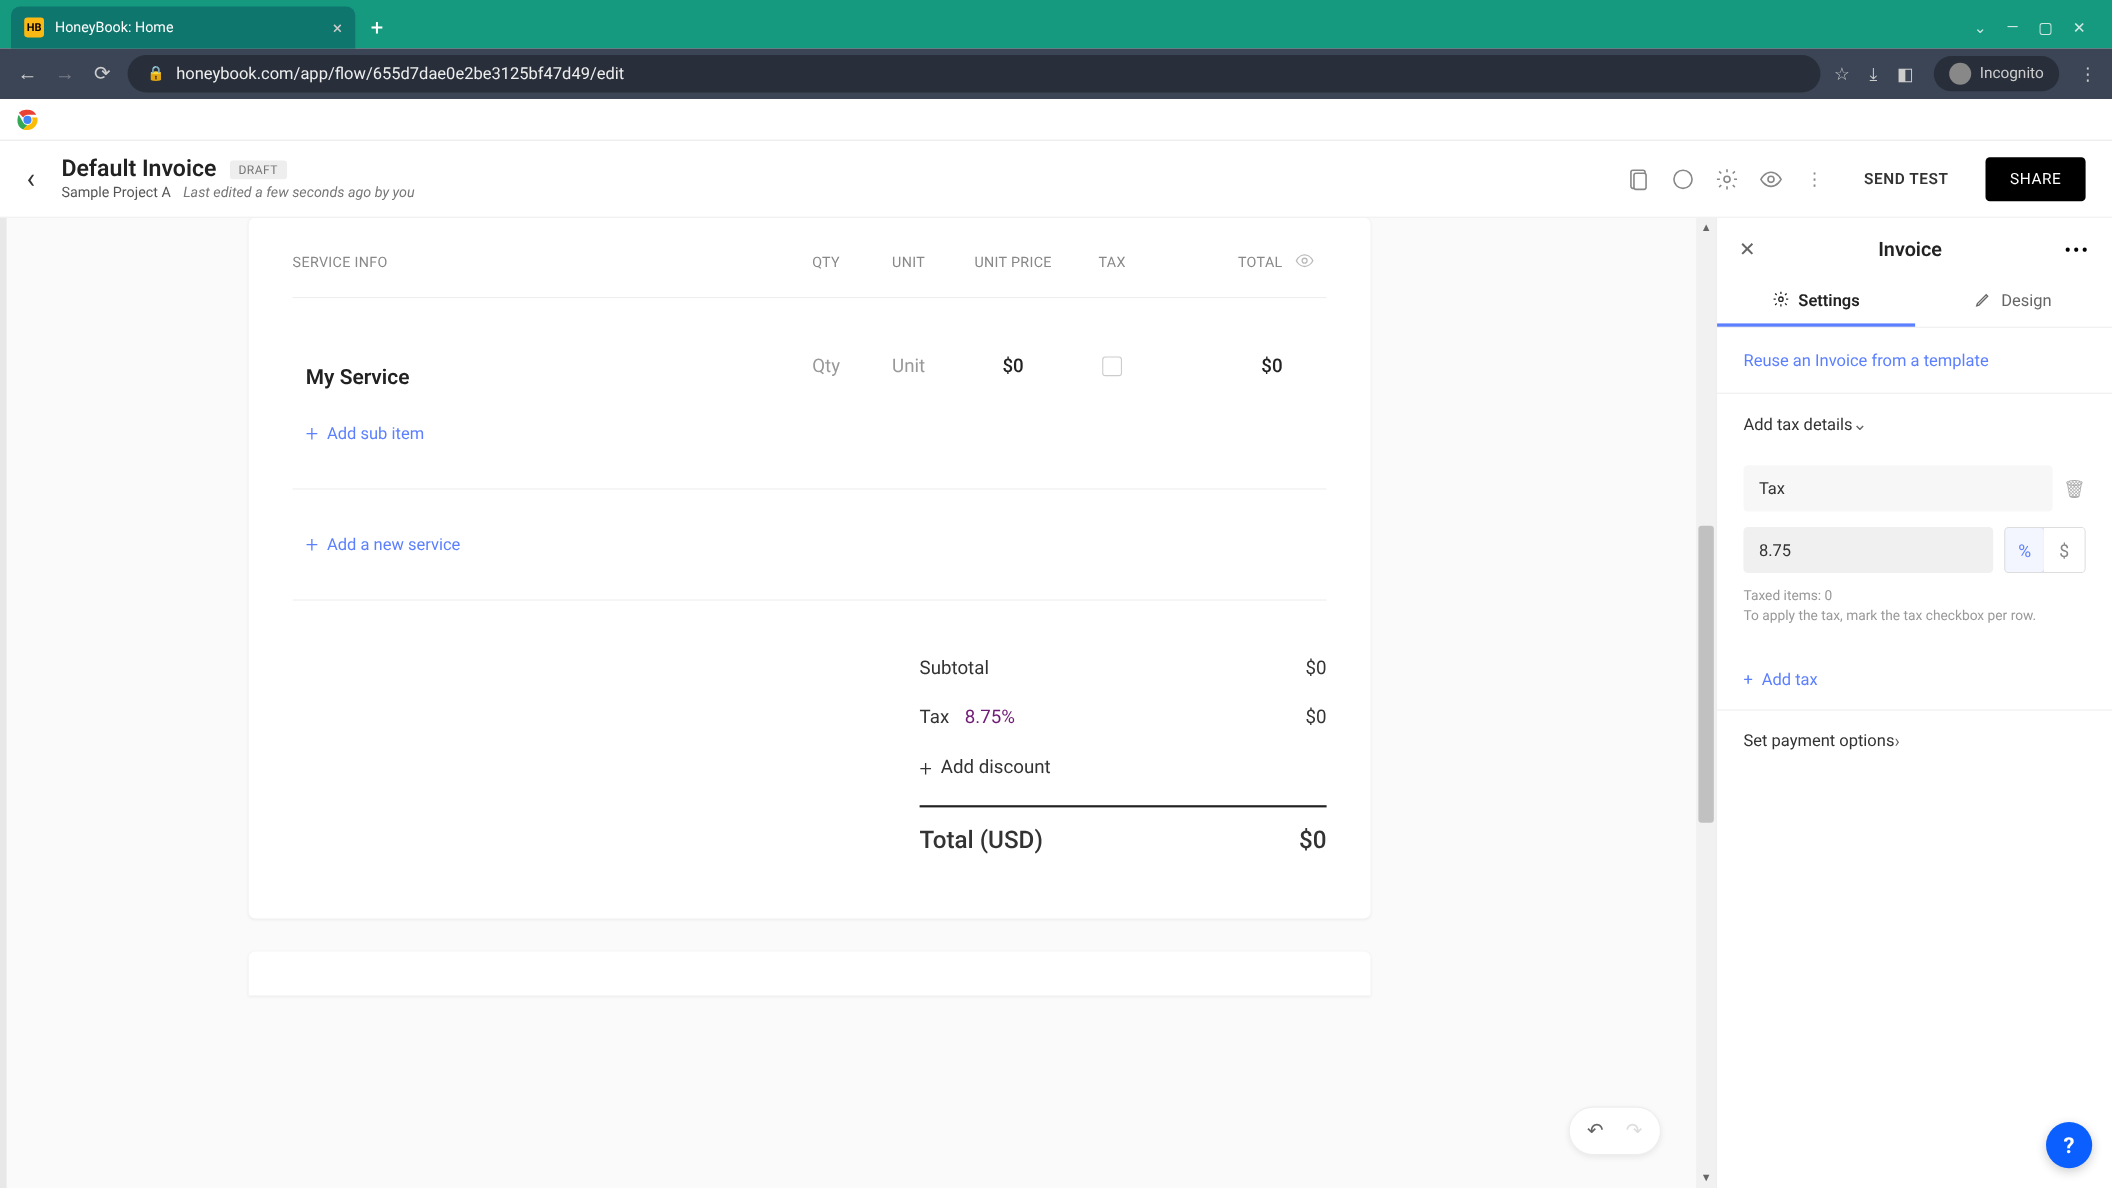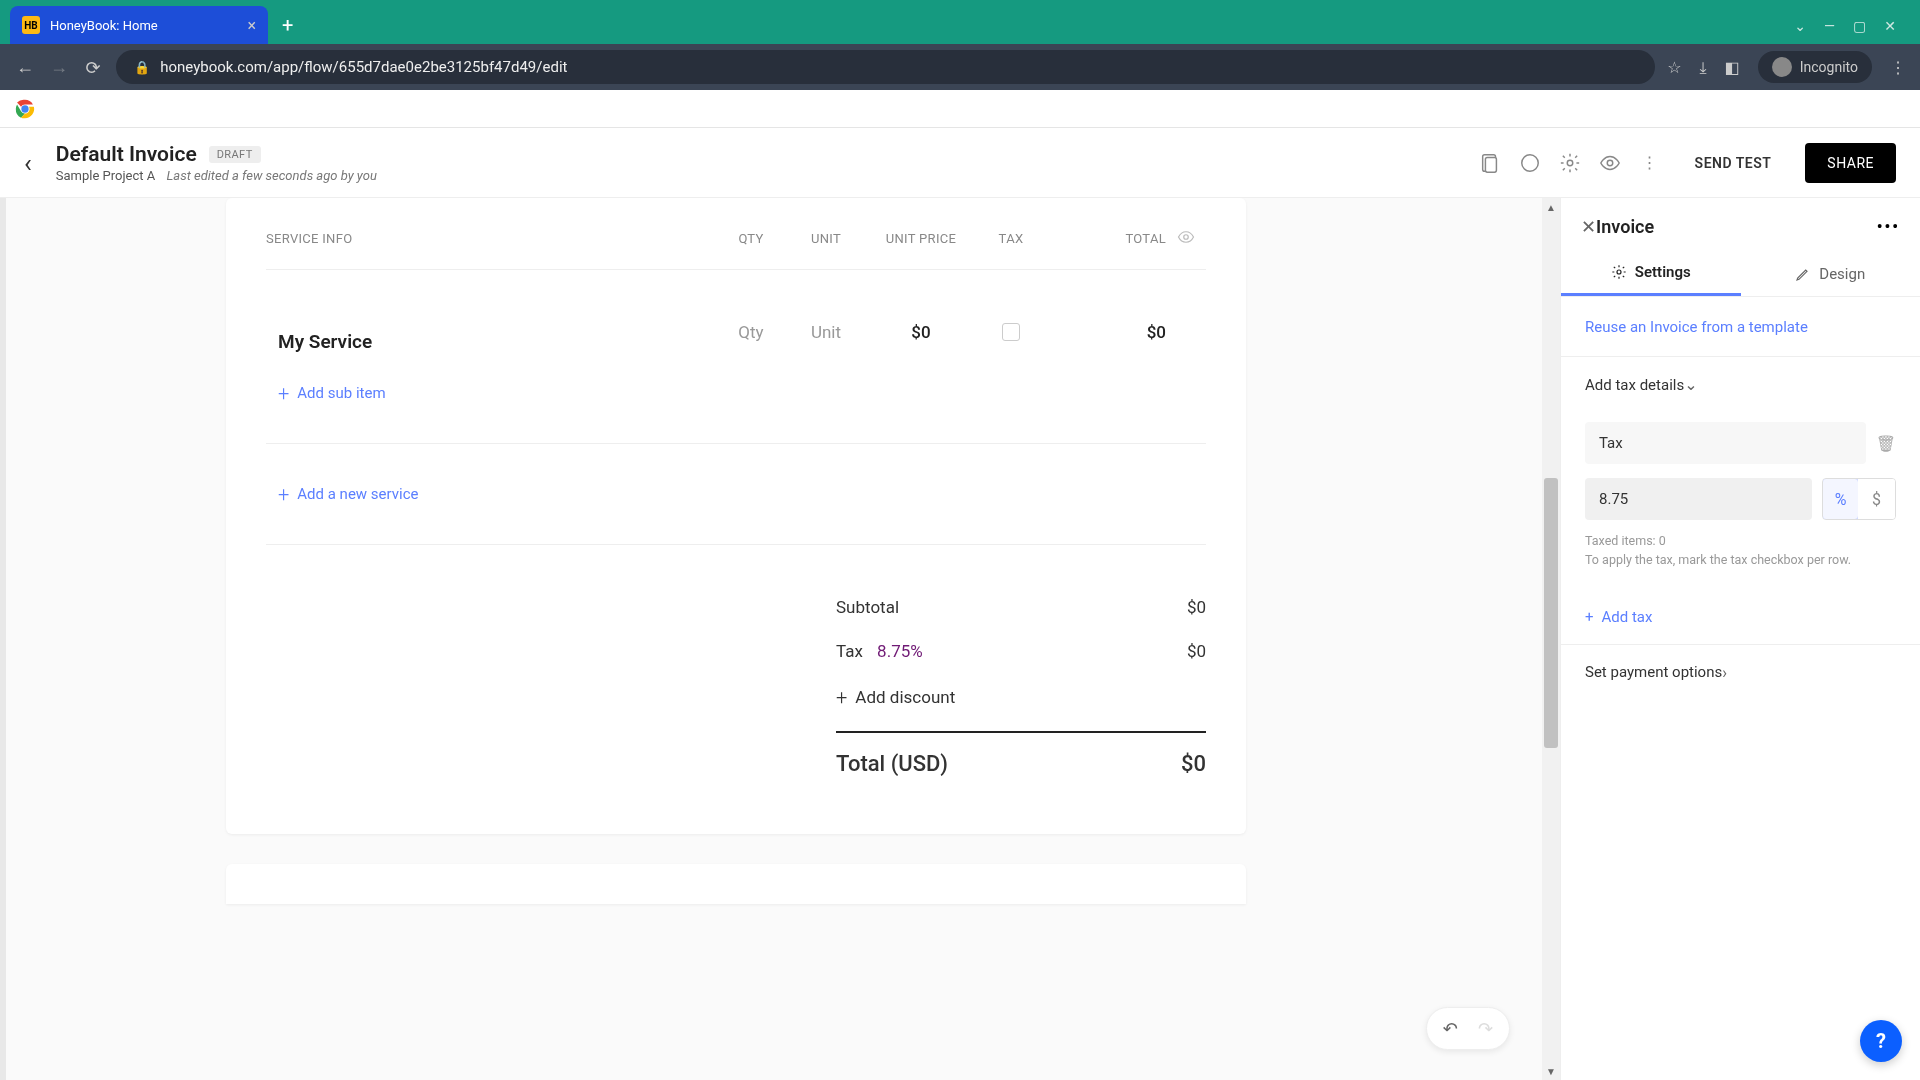--- a/index.html
+++ b/index.html
@@ -1,20 +1,20 @@
 <!DOCTYPE html>
 <html><head>
 <meta charset="utf-8">
 <style>
 * { margin: 0; padding: 0; box-sizing: border-box; font-family: -apple-system, BlinkMacSystemFont, "Segoe UI", Roboto, Arial, sans-serif; }
 body { width: 1920px; height: 1080px; overflow: hidden; background: #fff; }
 
 
 .browser-tabs { height: 44px; background: #159a80; display: flex; align-items: flex-end; padding: 6px 10px 0 10px; }
-.tab { background: #1d4ed8; color: #fff; height: 38px; width: 258px; border-radius: 8px 8px 0 0; display: flex; align-items: center; padding: 0 12px; font-size: 13px; gap: 10px; }
+.tab { background: #0f766e; color: #fff; height: 38px; width: 313px; border-radius: 8px 8px 0 0; display: flex; align-items: center; padding: 0 12px; font-size: 13px; gap: 10px; }
 .tab-favicon { width: 18px; height: 18px; background: #fdb913; border-radius: 3px; display: flex; align-items: center; justify-content: center; font-size: 10px; font-weight: bold; color: #000; }
 .tab-title { flex: 1; }
 .tab-close { font-size: 16px; color: #ccc; cursor: pointer; }
 .new-tab-btn { color: #fff; font-size: 20px; padding: 0 14px; cursor: pointer; height: 38px; display: flex; align-items: center; }
 .browser-tabs .spacer { flex: 1; }
 .window-controls { display: flex; gap: 18px; padding: 0 14px 10px 14px; color: #cfe8e2; }
 .window-controls span { cursor: pointer; font-size: 14px; }
 
 .browser-toolbar { height: 46px; background: #3b4555; display: flex; align-items: center; padding: 0 14px; gap: 12px; color: #ccc; }
 .nav-btn { width: 22px; text-align: center; cursor: pointer; font-size: 18px; }
@@ -80,24 +80,24 @@
 .next-card { background: #fff; margin-left: 220px; width: 1020px; height: 40px; margin-top: 30px; border-radius: 6px 6px 0 0; box-shadow: 0 1px 3px rgba(0,0,0,0.06); }
 
 .undo-redo { position: absolute; bottom: 30px; right: 50px; background: #fff; border: 1px solid #eee; border-radius: 24px; padding: 10px 16px; display: flex; gap: 20px; box-shadow: 0 2px 6px rgba(0,0,0,0.08); }
 .undo-redo span { cursor: pointer; color: #666; font-size: 18px; }
 .undo-redo .disabled { color: #ddd; }
 
 
 .side-panel { width: 360px; background: #fff; border-left: 1px solid #eee; display: flex; flex-direction: column; padding: 18px 0; }
 .panel-header { display: flex; align-items: center; padding: 0 20px 14px 20px; }
 .panel-close { font-size: 18px; color: #666; cursor: pointer; }
-.panel-title { flex: 1; font-size: 18px; font-weight: 600; color: #222; }
+.panel-title { flex: 1; text-align: center; font-size: 18px; font-weight: 600; color: #222; }
 .panel-more { letter-spacing: 2px; font-weight: bold; cursor: pointer; }
 .panel-tabs { display: flex; border-bottom: 1px solid #eee; }
-.panel-tab { flex: 1; text-align: center; padding: 12px 0; font-size: 15px; color: #666; cursor: pointer; display: flex; align-items: center; justify-content: center; gap: 8px; }
+.panel-tab { flex: 1; text-align: center; padding: 12px 0; font-size: 15px; color: #666; cursor: pointer; display: flex; align-items: flex-start; justify-content: center; gap: 8px; }
 .panel-tab.active { color: #222; font-weight: 600; border-bottom: 3px solid #5b7fff; }
 .panel-tab svg { width: 16px; height: 16px; stroke: currentColor; fill: none; stroke-width: 1.8; }
 
 .panel-section { padding: 20px 24px; }
 .link-blue { color: #5b7fff; font-size: 15px; cursor: pointer; }
 .section-divider { border-top: 1px solid #eee; }
 .expand-row { display: flex; justify-content: flex-start; align-items: center; padding: 18px 24px; cursor: pointer; }
 .expand-row .label { font-size: 15px; color: #333; }
 .chev { color: #666; }
 

